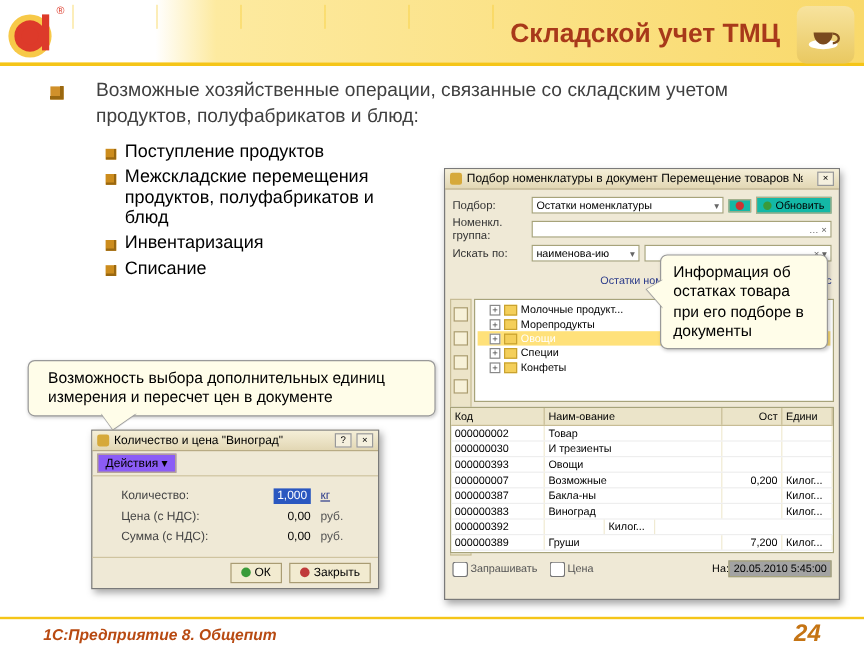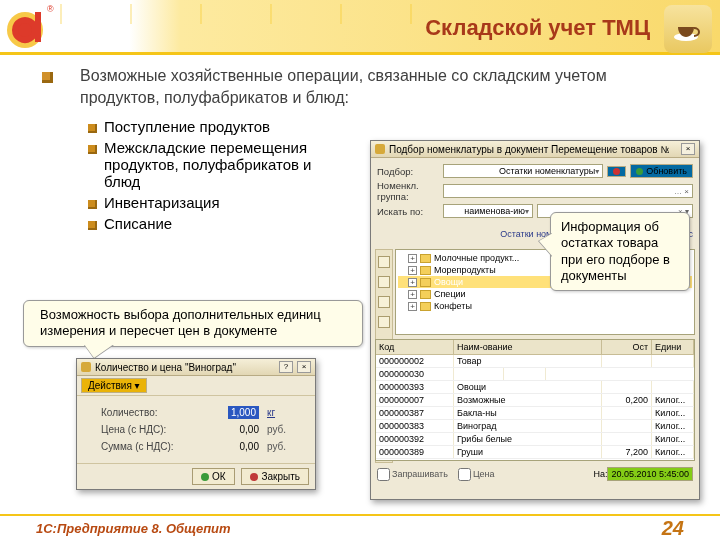--- a/index.html
+++ b/index.html
@@ -97,41 +97,41 @@
     background: linear-gradient(#f5efd8,#e2d7b4);
     border-bottom: 1px solid #b8ab84;
     padding: 2px 4px;
     display: flex; align-items: center; gap: 4px;
     font-size: 10px;
   }
   .dlg .titlebar .ticon { width: 10px; height: 10px; background: #d6a93a; border-radius: 2px; display:inline-block; }
   .dlg .titlebar .spacer { flex: 1; }
   .dlg .titlebar .wbtn { width: 14px; height: 12px; border: 1px solid #999; background:#f5f0de; font-size:8px; text-align:center; line-height:10px; }
   .dlg .toolbar { padding: 2px 4px; border-bottom: 1px solid #cfc4a0; }
-  .dlg .toolbar .btn { display:inline-block; border:1px solid #bcae85; padding:1px 6px; background:#eab308; font-size:10px; }
+  .dlg .toolbar .btn { display:inline-block; border:1px solid #bcae85; padding:1px 6px; background:#8b5cf6; font-size:10px; }
   .dlg .body { padding: 6px 8px; }
   .dlg .row { display:flex; align-items:center; margin: 4px 16px; }
   .dlg .row label { width: 90px; color:#444; }
   .dlg .row .val { flex:1; text-align:right; padding: 1px 4px; }
   .dlg .row .unit { width: 28px; text-align:left; padding-left:4px; color:#555; }
   .dlg .sel { background:#2a57c0; color:#fff; padding:1px 3px; }
   .dlg .footer { text-align:right; padding: 4px 6px; border-top:1px solid #cfc4a0; }
   .dlg .footer .btn { display:inline-block; border:1px solid #a99c73; padding:2px 8px; background:#f2ebd0; margin-left:4px; font-size:10px; }
   .dlg .footer .btn .bicon { display:inline-block; width:8px; height:8px; margin-right:3px; vertical-align:middle; }
 
   .dlg1 { left: 76px; top: 358px; width: 240px; }
 
   
   .dlg2 { left: 370px; top: 140px; width: 330px; height: 360px; }
   .dlg2 .body { padding: 4px 6px; }
   .dlg2 .frow { display:flex; align-items:center; margin: 2px 0; gap:4px; }
   .dlg2 .frow label { width: 62px; color:#333; font-size:9.5px; }
-  .dlg2 .frow .field { flex:1; background:#fff; border:1px solid #a7a37a; height:14px; font-size:9px; padding:0 3px; display:flex; align-items:center; justify-content:flex-end; }
+  .dlg2 .frow .field { flex:1; background:#fff; border:1px solid #a7a37a; height:14px; font-size:9px; padding:0 3px; display:flex; align-items:center; justify-content:space-between; }
   .dlg2 .frow .field .dd { color:#666; font-size:8px; }
-  .dlg2 .tbtn { border:1px solid #b8ab84; background:#0369a1; padding:1px 5px; font-size:9px; display:inline-flex; align-items:center; gap:3px; }
+  .dlg2 .tbtn { border:1px solid #b8ab84; background:#14b8a6; padding:1px 5px; font-size:9px; display:inline-flex; align-items:center; gap:3px; }
   .dlg2 .tbtn .dot { width:7px;height:7px;border-radius:50%; }
   .dlg2 .tree-tab {
     position:absolute; left:4px; top:108px; width:18px; bottom:36px;
     background:#ece4c8; border:1px solid #c7bc95;
     display:flex; flex-direction:column; align-items:center; gap:8px; padding-top:6px;
   }
   .dlg2 .tree-tab .ticon { width:12px; height:12px; border:1px solid #aa9c6e; background:#f7f1d8; }
   .dlg2 .tree {
     position:absolute; left:24px; top:108px; right:4px; height:86px;
     background:#fff; border:1px solid #a7a37a; overflow:hidden;
@@ -146,21 +146,21 @@
     background:#fff; border:1px solid #a7a37a; font-size:9px;
   }
   .dlg2 .table .thead { display:flex; background:#ebe4c9; border-bottom:1px solid #c7bc95; }
   .dlg2 .table .thead div { padding:2px 3px; border-right:1px solid #c7bc95; }
   .dlg2 .table .tr { display:flex; border-bottom:1px solid #eee; }
   .dlg2 .table .tr div { padding:1px 3px; border-right:1px solid #f0ead2; overflow:hidden; white-space:nowrap; }
   .dlg2 .c-code{width:78px;} .dlg2 .c-name{flex:1;} .dlg2 .c-ost{width:50px;text-align:right;} .dlg2 .c-ed{width:42px;}
   .dlg2 .chkrow { position:absolute; left:6px; bottom:18px; font-size:9px; color:#555; display:flex; gap:10px; }
   .dlg2 .chkrow input { margin-right:2px; vertical-align:middle; }
   .dlg2 .daterow { position:absolute; right:6px; bottom:18px; font-size:9px; display:flex; align-items:center; gap:0; }
-  .dlg2 .daterow .field { background:#84cc16; border:1px solid #a7a37a; padding:1px 3px; }
+  .dlg2 .daterow .field { background:#a3a3a3; border:1px solid #a7a37a; padding:1px 3px; }
   .dlg2 .menubar { position:absolute; left:6px; top:88px; right:6px; font-size:9px; color:#2a3a8a; text-align:right; }
 
   .footer-bar {
     position: absolute; left: 0; right: 0; bottom: 0; height: 26px;
     border-top: 2px solid #f5c518;
     display:flex; align-items:center; justify-content:space-between;
     padding: 0 36px; font-size: 13px;
   }
   .footer-bar .prod { color:#b84a12; font-weight:bold; font-style:italic; }
   .footer-bar .pg { color:#c57414; font-weight:bold; font-size:20px; font-style:italic; }
@@ -323,20 +323,21 @@
     </div>
     <div id="tbody">
         <div class="tr">
           <div class="c-code">000000002</div>
           <div class="c-name">Товар</div>
           <div class="c-ost"></div>
           <div class="c-ed"></div>
         </div>
         <div class="tr">
           <div class="c-code">000000030</div>
+          <div class="c-name">И трезиенты</div>
           <div class="c-ost"></div>
           <div class="c-ed"></div>
         </div>
         <div class="tr">
           <div class="c-code">000000393</div>
           <div class="c-name">Овощи</div>
           <div class="c-ost"></div>
           <div class="c-ed"></div>
         </div>
         <div class="tr">
@@ -352,21 +353,20 @@
           <div class="c-ed">Килог...</div>
         </div>
         <div class="tr">
           <div class="c-code">000000383</div>
           <div class="c-name">Виноград</div>
           <div class="c-ost"></div>
           <div class="c-ed">Килог...</div>
         </div>
         <div class="tr">
           <div class="c-code">000000392</div>
-          <div class="c-name">Грибы белые</div>
           <div class="c-ost"></div>
           <div class="c-ed">Килог...</div>
         </div>
         <div class="tr">
           <div class="c-code">000000389</div>
           <div class="c-name">Груши</div>
           <div class="c-ost">7,200</div>
           <div class="c-ed">Килог...</div>
         </div>
       </div>

